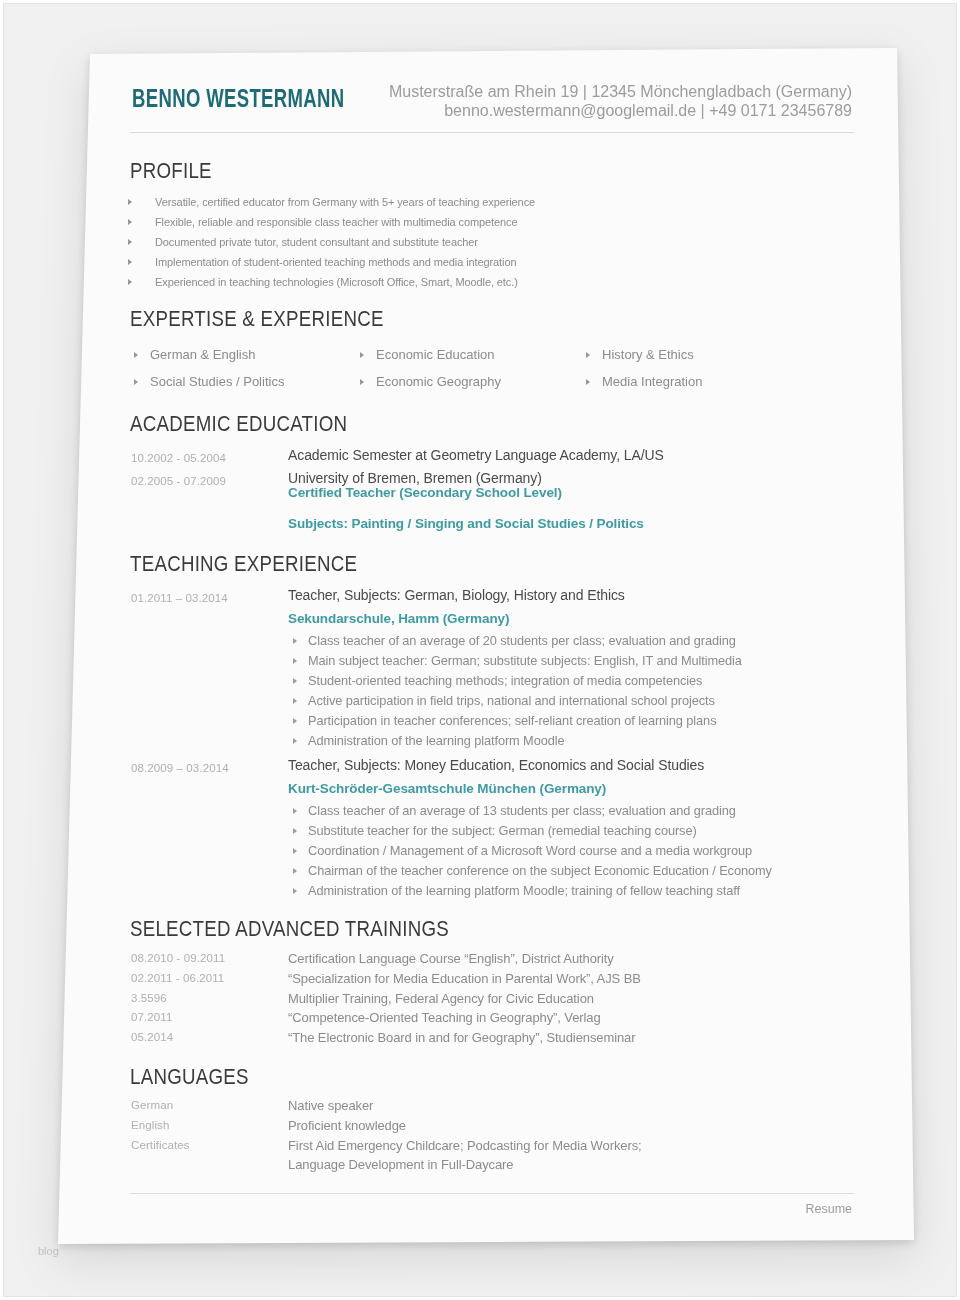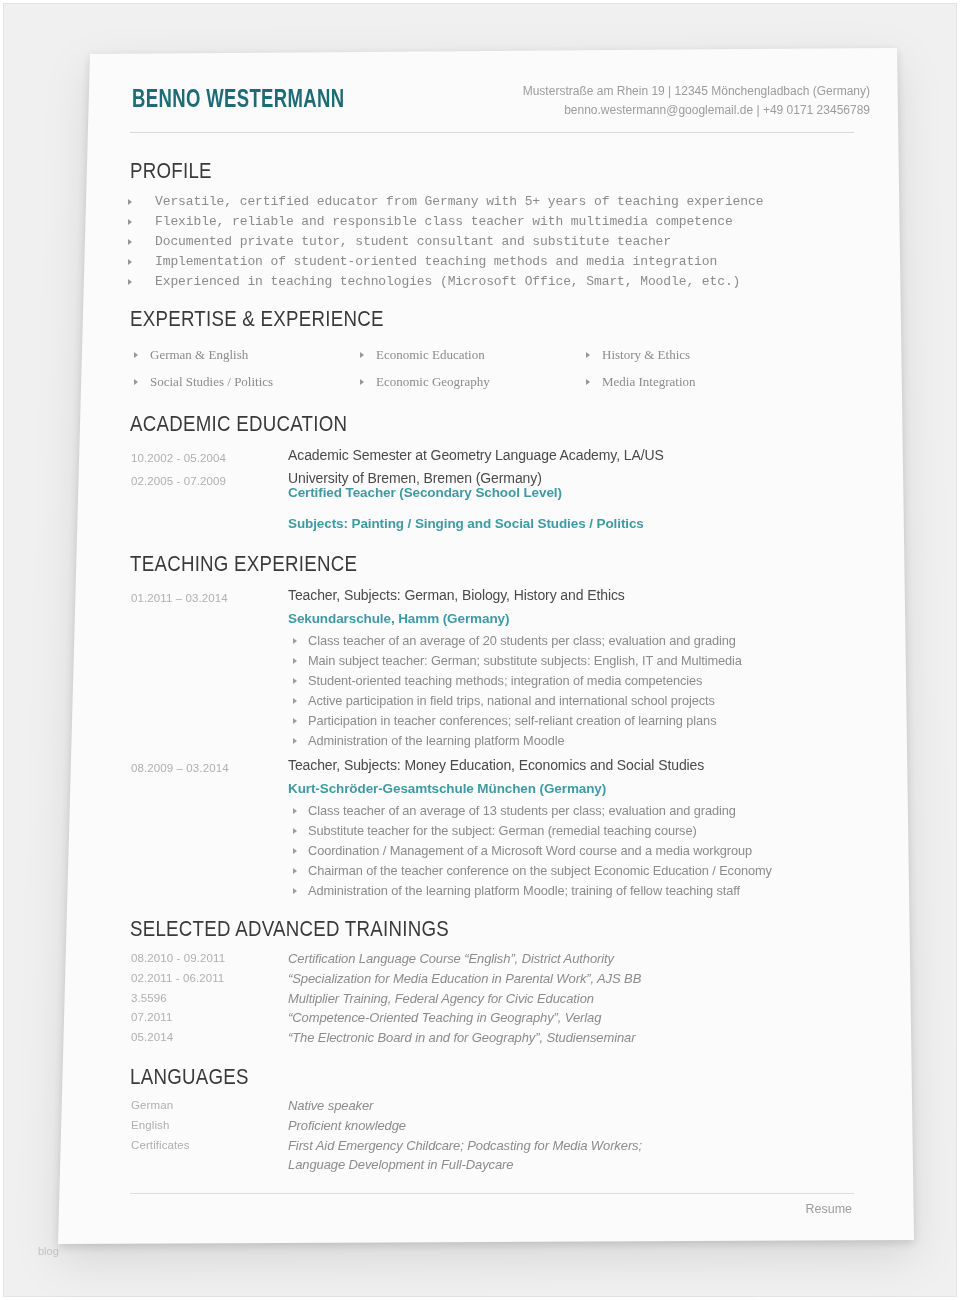--- a/index.html
+++ b/index.html
@@ -21,55 +21,55 @@
     clip-path:polygon(34px 8px, 841px 2px, 858px 1194px, 2px 1198px);
   }
   .sheet-wrap{position:absolute; inset:0;
     filter:drop-shadow(0 3px 5px rgba(0,0,0,.14)) drop-shadow(0 16px 22px rgba(0,0,0,.10));}
   .abs{position:absolute;}
 
   .name{
     left:76px; top:38px; font-size:25px; font-weight:700; letter-spacing:.5px;
     color:var(--accent_dark); transform:scaleX(.74); transform-origin:left top; white-space:nowrap;
   }
-  .address{right:44px; top:36px; text-align:right; font-size:12px; line-height:19px; color:#9c9c9c;}
+  .address{right:62px; top:36px; text-align:right; font-size:16px; line-height:19px; color:#9c9c9c;}
   .rule{left:74px; width:724px; height:1px; background:var(--divider);}
 
   .sec-title{
     left:74px; font-size:22px; font-weight:400; color:var(--heading); letter-spacing:.3px;
     transform:scaleX(.85); transform-origin:left top; white-space:nowrap;
   }
   .tri{
     display:inline-block; width:0; height:0; flex:0 0 auto;
     border-top:3.5px solid transparent; border-bottom:3.5px solid transparent;
     border-left:4.5px solid #979797;
   }
   .plist{left:71px; width:712px;}
-  .plist .row{position:relative; height:20px; padding-left:28px; font-size:13px;
-    letter-spacing:-.1px; color:var(--body); line-height:20px; white-space:nowrap;font-family:Liberation Mono, monospace;}
+  .plist .row{position:relative; height:20px; padding-left:28px; font-size:11px;
+    letter-spacing:-.1px; color:var(--body); line-height:20px; white-space:nowrap;}
   .plist .tri{position:absolute; left:1px; top:7px;}
 
   .exp-col{width:215px;}
   .exp-item{display:flex; align-items:center; height:27px; gap:12px;
-    font-size:13px; color:var(--body); white-space:nowrap;font-family:Liberation Serif, serif;}
+    font-size:13px; color:var(--body); white-space:nowrap;}
 
   .date{font-size:11.5px; color:var(--muted); letter-spacing:.1px; white-space:nowrap;}
   .big-line{font-size:14px; color:var(--title); letter-spacing:-.1px; white-space:nowrap;}
   .teal-line{font-size:13.5px; font-weight:700; color:var(--accent); letter-spacing:-.1px; white-space:nowrap;}
 
   .blist{width:560px;}
   .blist .row{position:relative; height:20px; padding-left:20px; font-size:12.8px;
     letter-spacing:-.1px; color:var(--body); line-height:20px; white-space:nowrap;}
   .blist .tri{position:absolute; left:5px; top:7px; border-left-color:#9d9d9d;
     border-top-width:3px; border-bottom-width:3px; border-left-width:4px;}
 
   .pairs .prow{position:relative; height:19.8px;}
   .pairs .prow .date{position:absolute; left:0; top:3px;}
   .pairs .prow .val{position:absolute; left:157px; top:0; font-size:13px; letter-spacing:-.1px;
-    color:var(--body); line-height:19.8px; white-space:pre-line;font-style:italic;}
+    color:var(--body); line-height:19.8px; white-space:pre-line;}
   .pairs .prow.tall{height:39.6px;}
 
   .footer-label{right:62px; font-size:12.5px; color:#9c9c9c;}
   .watermark{left:38px; top:1245px; font-size:11px; color:#c6c6c6;}
 </style>
 </head>
 <body>
 
 <div class="bg"></div>
 <div class="abs watermark">blog</div>

